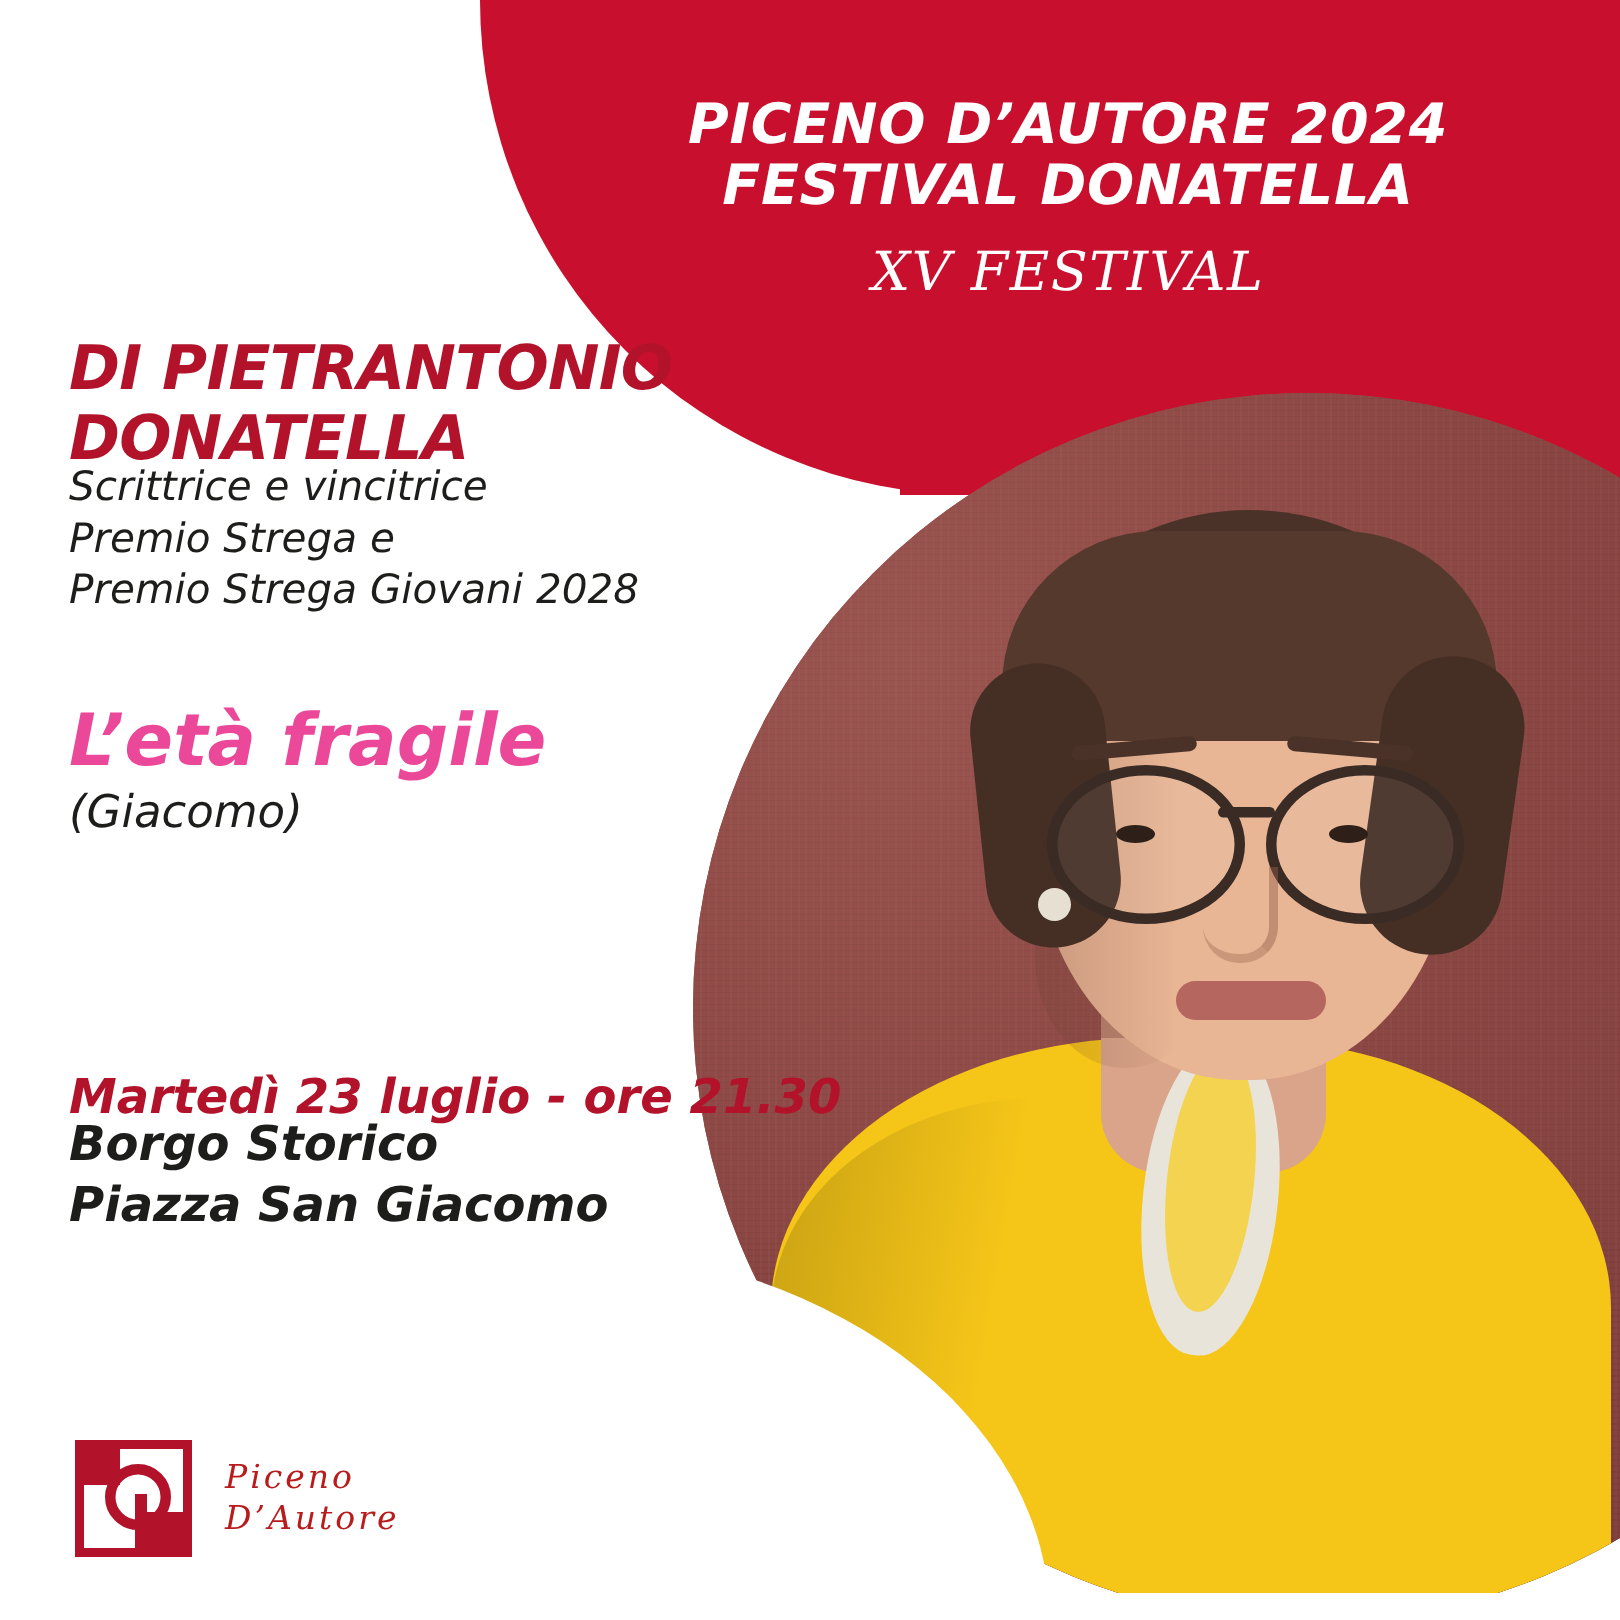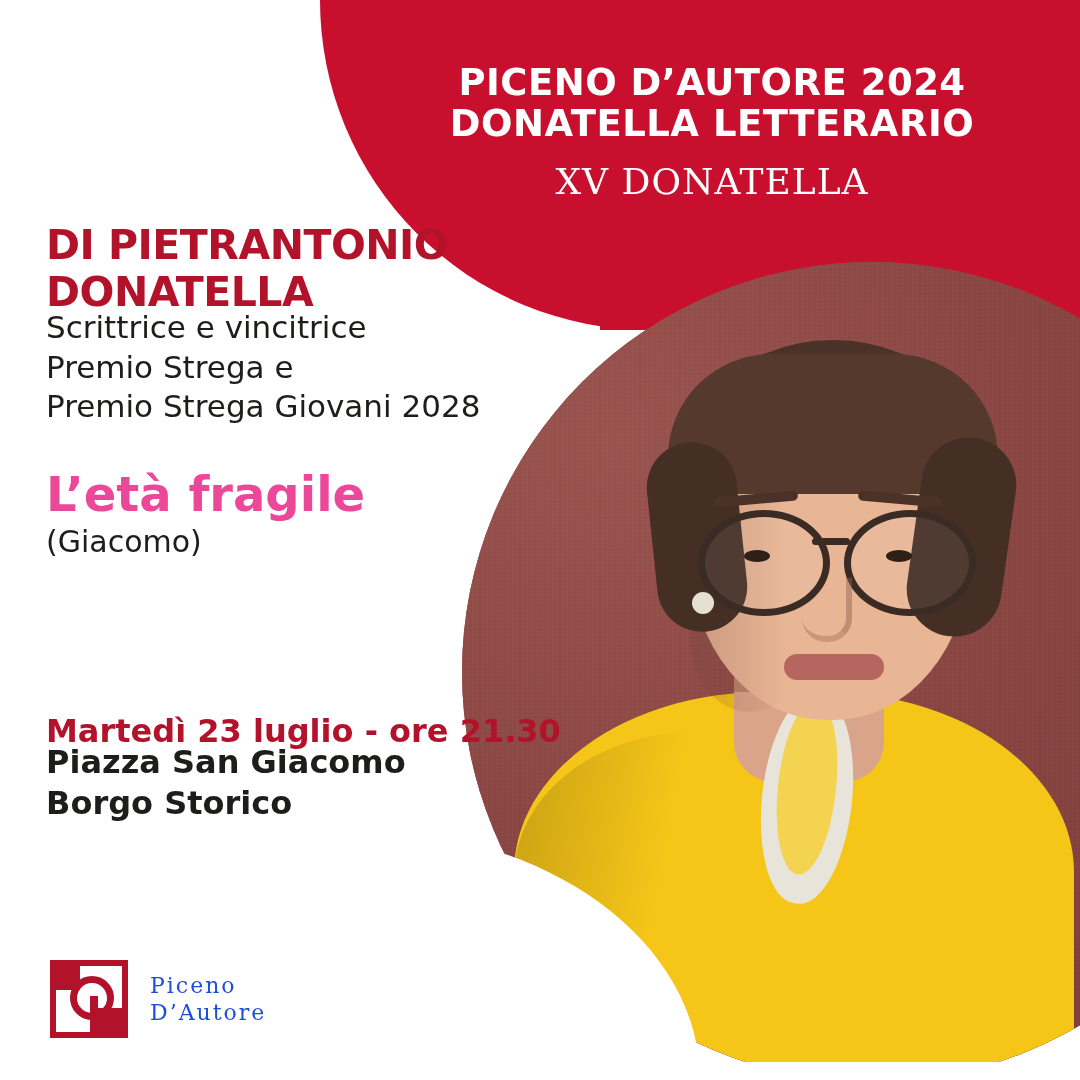--- a/index.html
+++ b/index.html
@@ -7,20 +7,21 @@
     padding: 0;
     background: #ffffff;
   }
   #poster {
     position: relative;
     width: 1080px;
     height: 1080px;
     overflow: hidden;
     background: #ffffff;
     font-family: "DejaVu Sans", sans-serif;
+    font-style: italic;
   }
 
   
   .red-shape {
     position: absolute;
     top: 0;
     right: 0;
     width: 760px;
     height: 330px;
     background: #c8102e;
@@ -310,21 +311,21 @@
     font-size: 41px;
     line-height: 1.15;
     letter-spacing: -0.5px;
   }
   .speaker-role {
     position: absolute;
     left: 46px;
     top: 308px;
     width: 560px;
     color: #1d1d1b;
-    font-size: 31px;
+    font-size: 27px;
     line-height: 1.28;
   }
   .book-title {
     position: absolute;
     left: 46px;
     top: 466px;
     color: #ec4899;
     font-weight: bold;
     font-size: 48px;
   }
@@ -416,39 +417,39 @@
     position: absolute;
     left: 34px;
     top: 30px;
     width: 8px;
     height: 38px;
     background: #b3122b;
     z-index: 2;
   }
   .logo-text {
     margin-left: 22px;
-    color: #1d4ed8;
+    color: #b91c1c;
     font-family: "DejaVu Serif", serif;
     font-size: 22px;
     letter-spacing: 2px;
     line-height: 1.25;
   }
 </style>
 </head>
 <body>
 
 <div id="poster">
 
   <div class="red-shape"></div>
   <div class="red-shape-block"></div>
 
   <div class="header-text">
     <div class="header-line1">PICENO D’AUTORE 2024</div>
-    <div class="header-line2">DONATELLA LETTERARIO</div>
-    <div class="header-line3">XV DONATELLA</div>
+    <div class="header-line2">FESTIVAL DONATELLA</div>
+    <div class="header-line3">XV FESTIVAL</div>
   </div>
 
   <div class="portrait-wrap">
     <div class="portrait-circle">
       <div class="portrait-bg"></div>
       <div class="blouse"></div>
       <div class="blouse-shade"></div>
       <div class="neck"></div>
       <div class="neck-shade"></div>
       <div class="collar"></div>
@@ -482,22 +483,22 @@
       <div>Scrittrice e vincitrice</div>
       <div>Premio Strega e</div>
       <div>Premio Strega Giovani 2028</div>
     </div>
 
     <div class="book-title">L’età fragile</div>
     <div class="book-publisher">(Giacomo)</div>
 
     <div class="event-when">Martedì 23 luglio - ore 21.30</div>
     <div class="event-where">
+      <div>Borgo Storico</div>
       <div>Piazza San Giacomo</div>
-      <div>Borgo Storico</div>
       <div>Monteprandone</div>
     </div>
   </div>
 
   <div class="footer-curve"></div>
 
   <div class="logo">
     <div class="logo-mark">
       <div class="logo-pen"></div>
       <div class="logo-pen-tail"></div>

